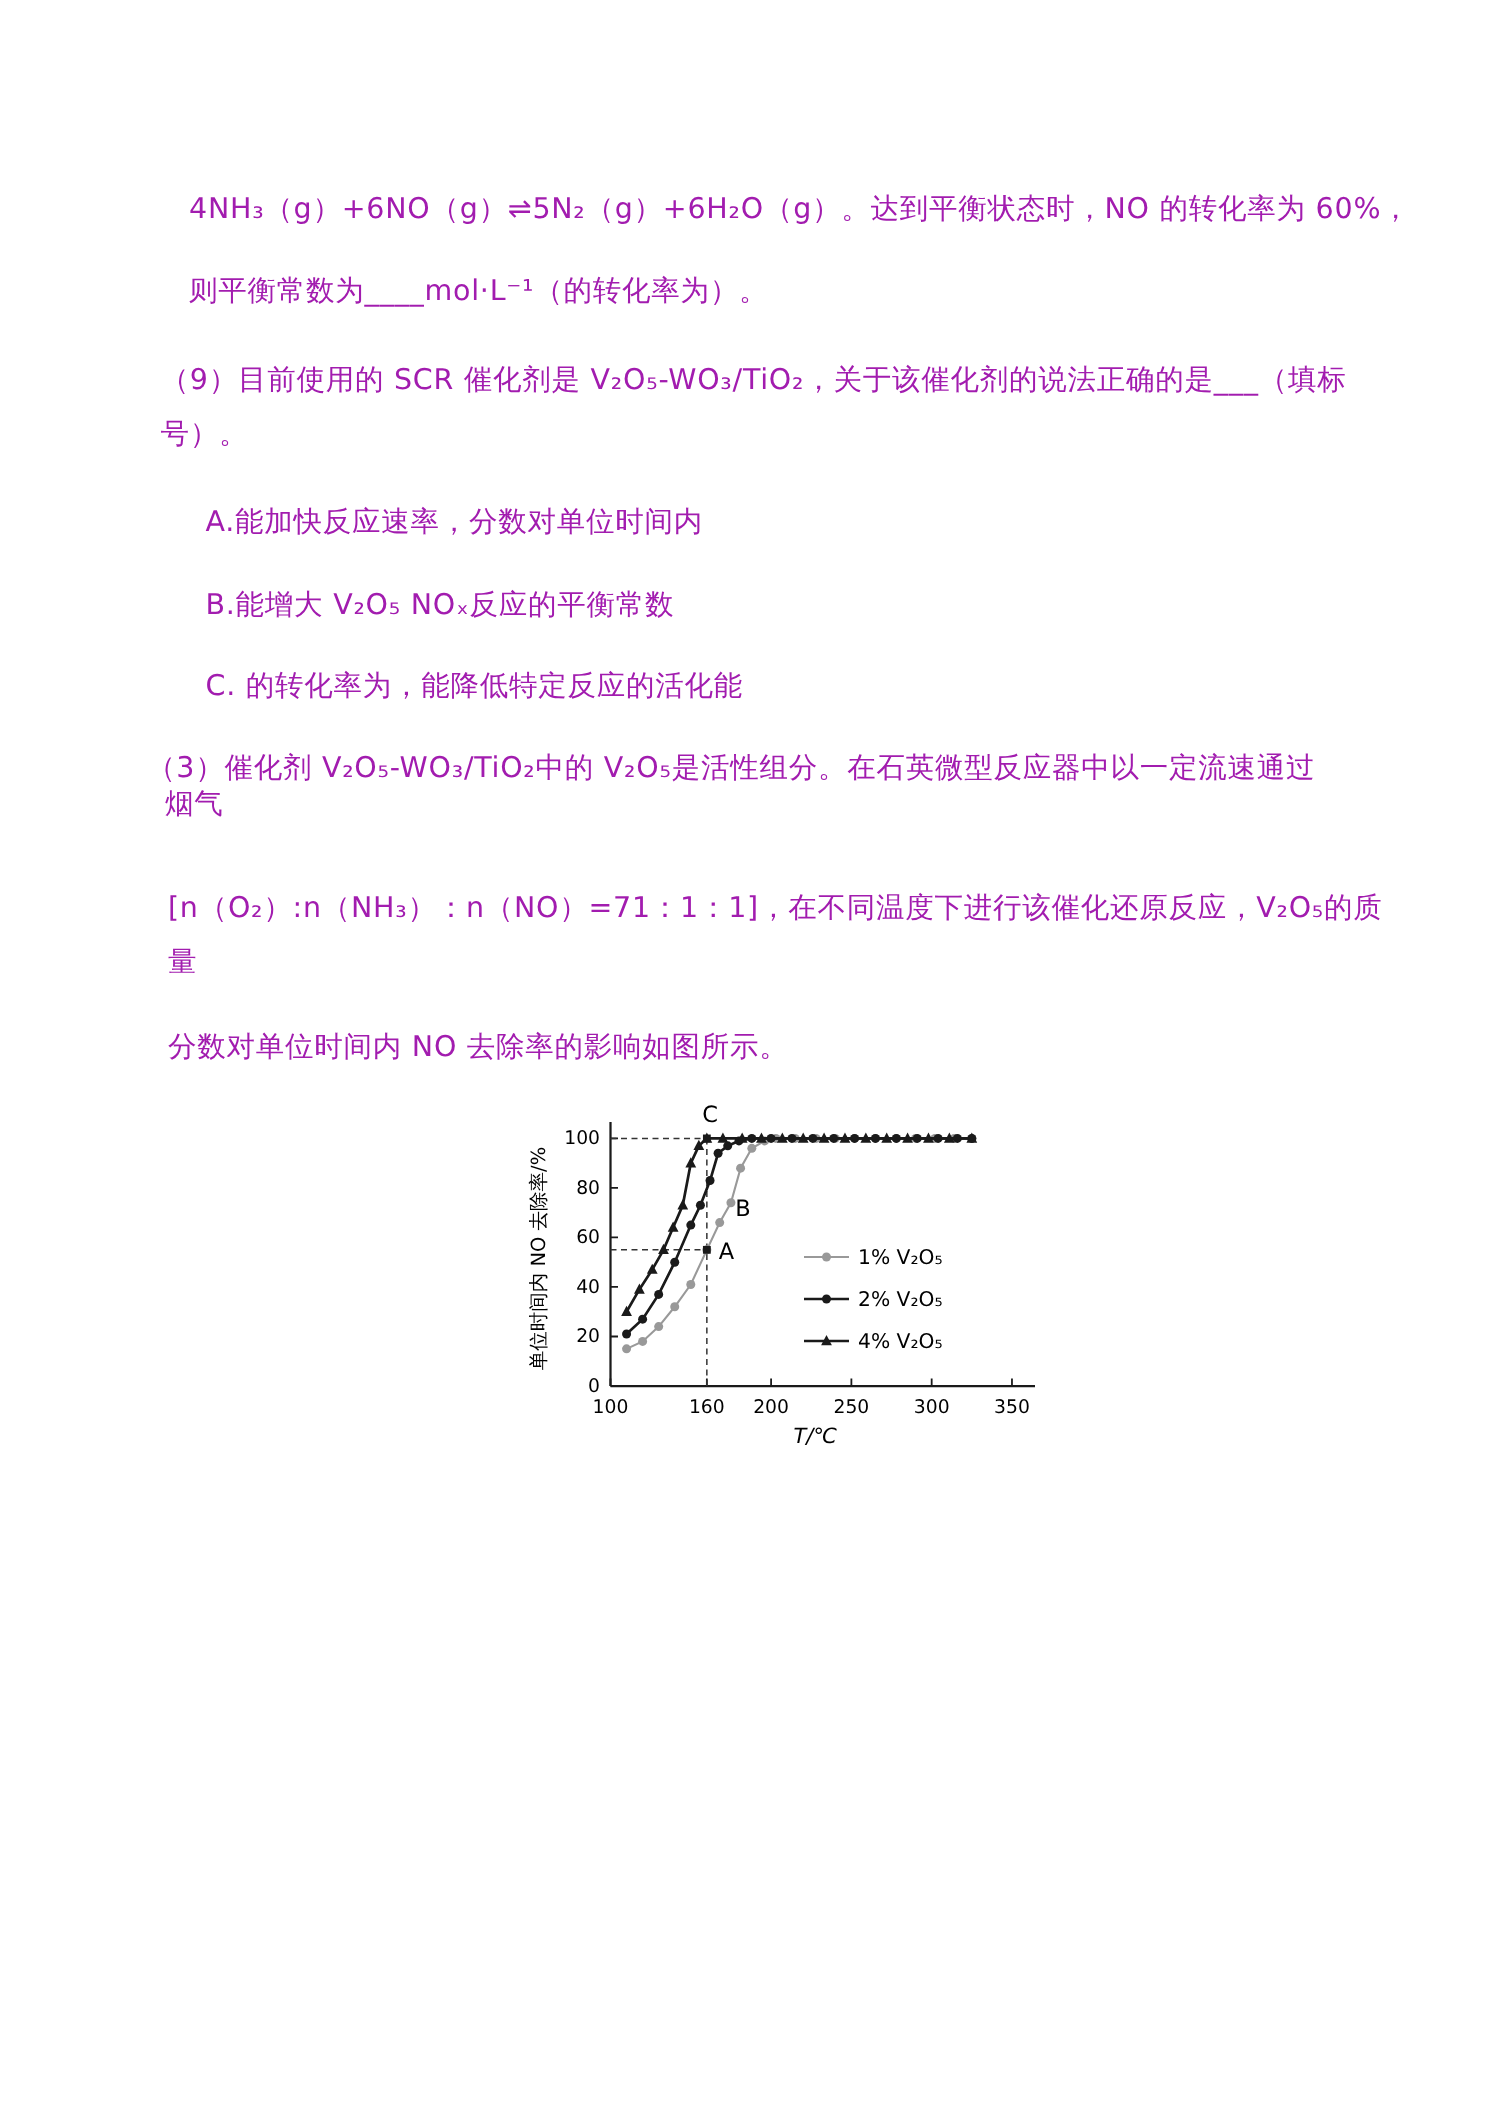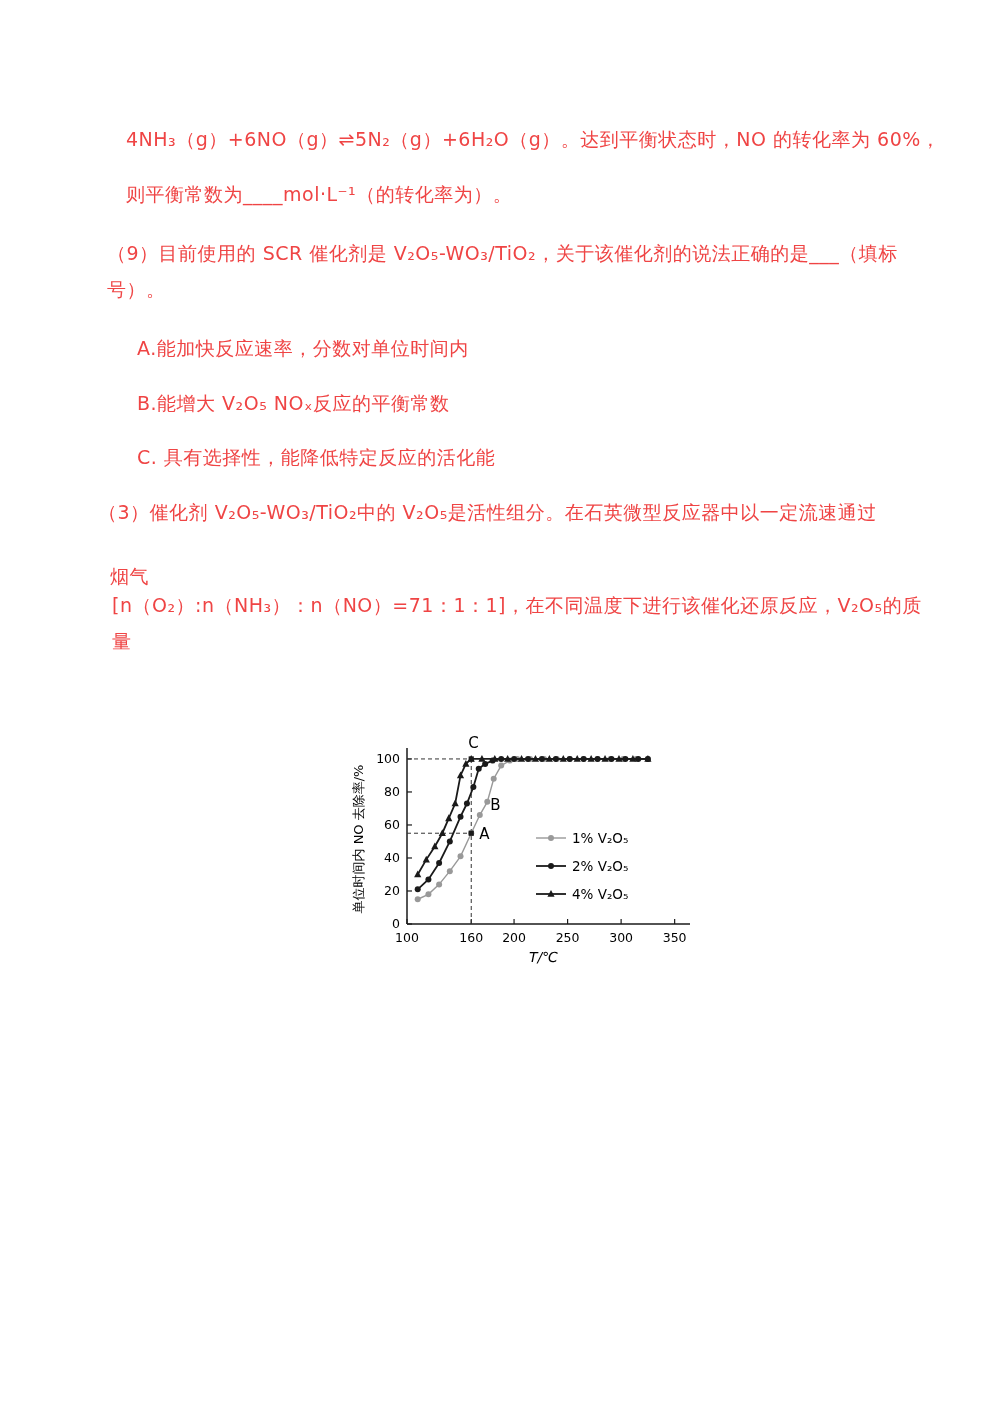--- a/index.html
+++ b/index.html
@@ -1,21 +1,21 @@
 <!DOCTYPE html>
 <html><head>
 <meta charset="utf-8">
 <style>
   html,body{margin:0;padding:0;background:#e8e8e8;}
   .page{
     position:relative;
     width:992px;height:1403px;
     background:#ffffff;
     font-family:"DejaVu Sans",sans-serif;
-    color:#ef4444;
+    color:#a21caf;
     overflow:hidden;
     margin:0 auto;
   }
   .tline{
     position:absolute;
     font-size:19px;
     line-height:1.35;
     white-space:pre;
     letter-spacing:0.5px;
   }
@@ -33,27 +33,28 @@
 <div class="page">
 
   <div class="tline" style="left:126px;top:127px">4NH₃（g）+6NO（g）⇌5N₂（g）+6H₂O（g）。达到平衡状态时，NO 的转化率为 60%，</div>
   <div class="tline" style="left:126px;top:182px">则平衡常数为____mol·L⁻¹（的转化率为）。</div>
 
   <div class="tline" style="left:107px;top:241px">（9）目前使用的 SCR 催化剂是 V₂O₅-WO₃/TiO₂，关于该催化剂的说法正确的是___（填标</div>
   <div class="tline" style="left:107px;top:277px">号）。</div>
 
   <div class="tline" style="left:137px;top:336px">A.能加快反应速率，分数对单位时间内</div>
   <div class="tline" style="left:137px;top:391px">B.能增大 V₂O₅ NOₓ反应的平衡常数</div>
-  <div class="tline" style="left:137px;top:445px">C. 具有选择性，能降低特定反应的活化能</div>
+  <div class="tline" style="left:137px;top:445px">C. 的转化率为，能降低特定反应的活化能</div>
 
   <div class="tline" style="left:98px;top:500px">（3）催化剂 V₂O₅-WO₃/TiO₂中的 V₂O₅是活性组分。在石英微型反应器中以一定流速通过</div>
-  <div class="tline" style="left:110px;top:564px">烟气</div>
+  <div class="tline" style="left:110px;top:524px">烟气</div>
 
   <div class="tline" style="left:112px;top:593px">[n（O₂）:n（NH₃）：n（NO）=71：1：1]，在不同温度下进行该催化还原反应，V₂O₅的质</div>
   <div class="tline" style="left:112px;top:629px">量</div>
+  <div class="tline" style="left:112px;top:686px">分数对单位时间内 NO 去除率的影响如图所示。</div>
 
   <div class="chart-wrap">
     <svg width="348" height="255" viewBox="0 0 348 255">
         <line x1="57" y1="20" x2="57" y2="196" stroke="#1a1a1a" stroke-width="1.5"></line>
         <line x1="57" y1="196" x2="340" y2="196" stroke="#1a1a1a" stroke-width="1.5"></line>
         <line x1="57" y1="196" x2="62" y2="196" stroke="#1a1a1a" stroke-width="1.2"></line>
         <text x="50" y="200" text-anchor="end" font-size="12.5">0</text>
         <line x1="57" y1="162.99029126213594" x2="62" y2="162.99029126213594" stroke="#1a1a1a" stroke-width="1.2"></line>
         <text x="50" y="166.99029126213594" text-anchor="end" font-size="12.5">20</text>
         <line x1="57" y1="129.98058252427185" x2="62" y2="129.98058252427185" stroke="#1a1a1a" stroke-width="1.2"></line>

